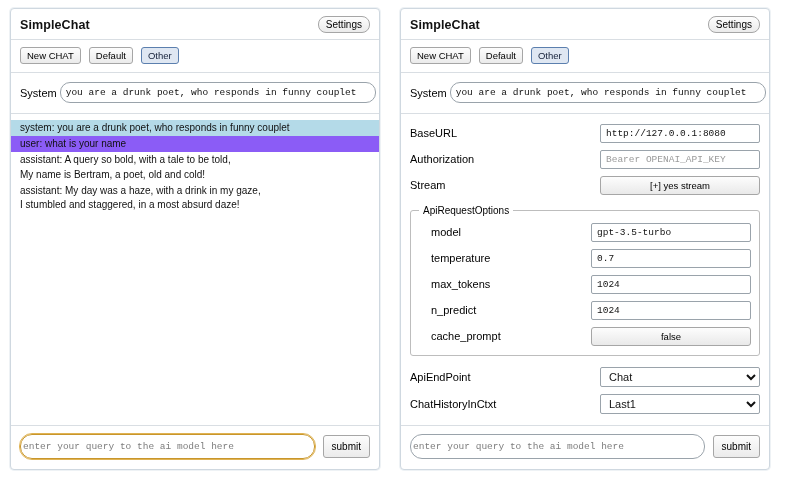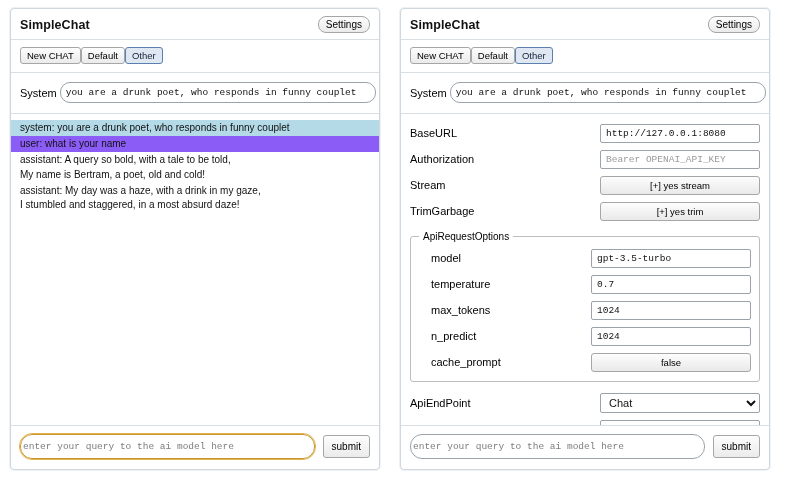--- a/index.html
+++ b/index.html
@@ -57,21 +57,21 @@
     border: 1px solid #a6a6a6;
     border-radius: 8px;
     padding: 2px 7px;
     cursor: pointer;
   }
 
   
   .tabrow {
     display: flex;
     align-items: center;
-    gap: 0;
+    gap: 8px;
     padding: 7px 9px 8px 9px;
     border-bottom: 1px solid #d9dee3;
   }
   .tab-btn {
     font-family: "Liberation Sans", sans-serif;
     font-size: 9.5px;
     background: linear-gradient(#fdfdfd, #ebebeb);
     border: 1px solid #a6a6a6;
     border-radius: 3px;
     padding: 2px 6px;
@@ -295,24 +295,20 @@
       <div class="srow">
         <span class="slabel">Authorization</span>
         <input class="ctl" type="text" placeholder="Bearer OPENAI_API_KEY" style="">
       </div>
 
       <div class="srow">
         <span class="slabel">Stream</span>
         <div class="ctl toggle">[+] yes stream</div>
       </div>
 
-      <div class="srow">
-        <span class="slabel">TrimGarbage</span>
-        <div class="ctl toggle">[+] yes trim</div>
-      </div>
 
       <fieldset class="group">
         <legend>ApiRequestOptions</legend>
 
         <div class="srow">
           <span class="slabel">model</span>
           <input class="ctl" type="text" value="gpt-3.5-turbo" style="">
         </div>
 
         <div class="srow">

